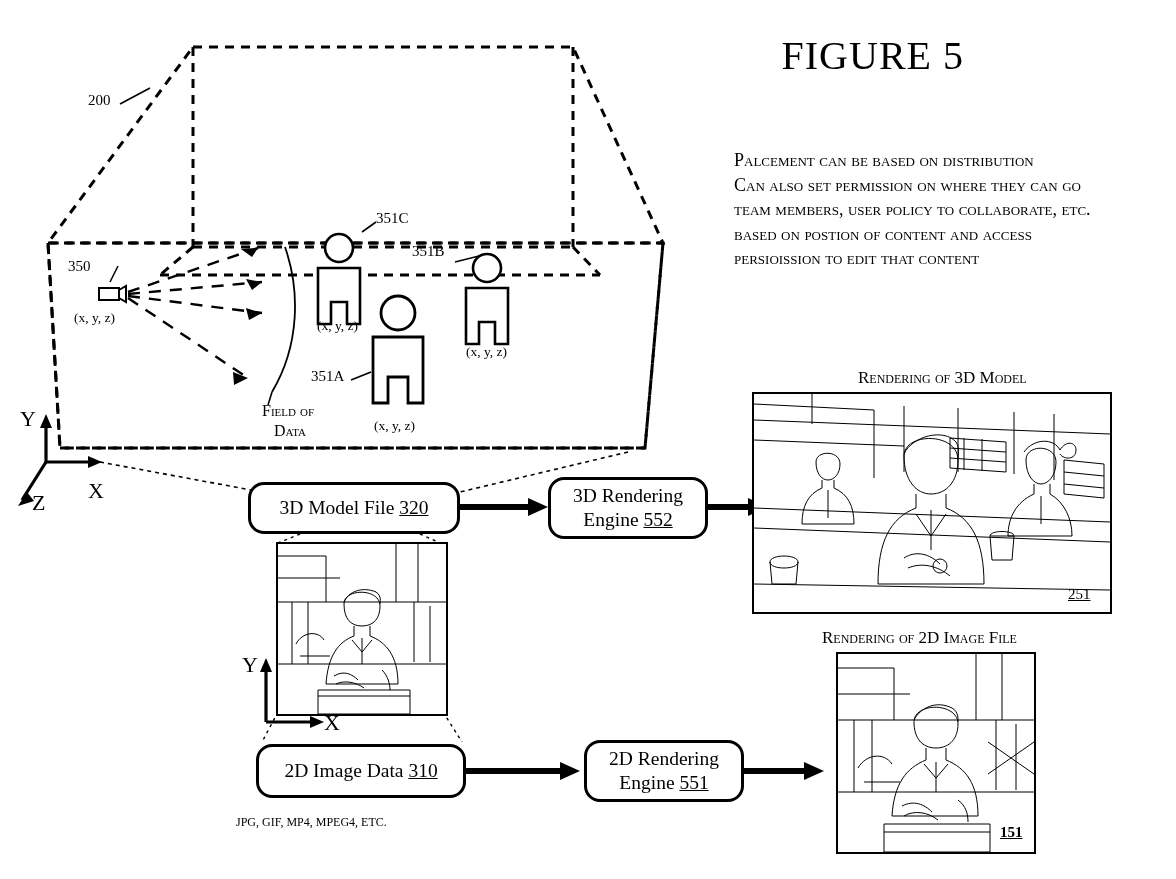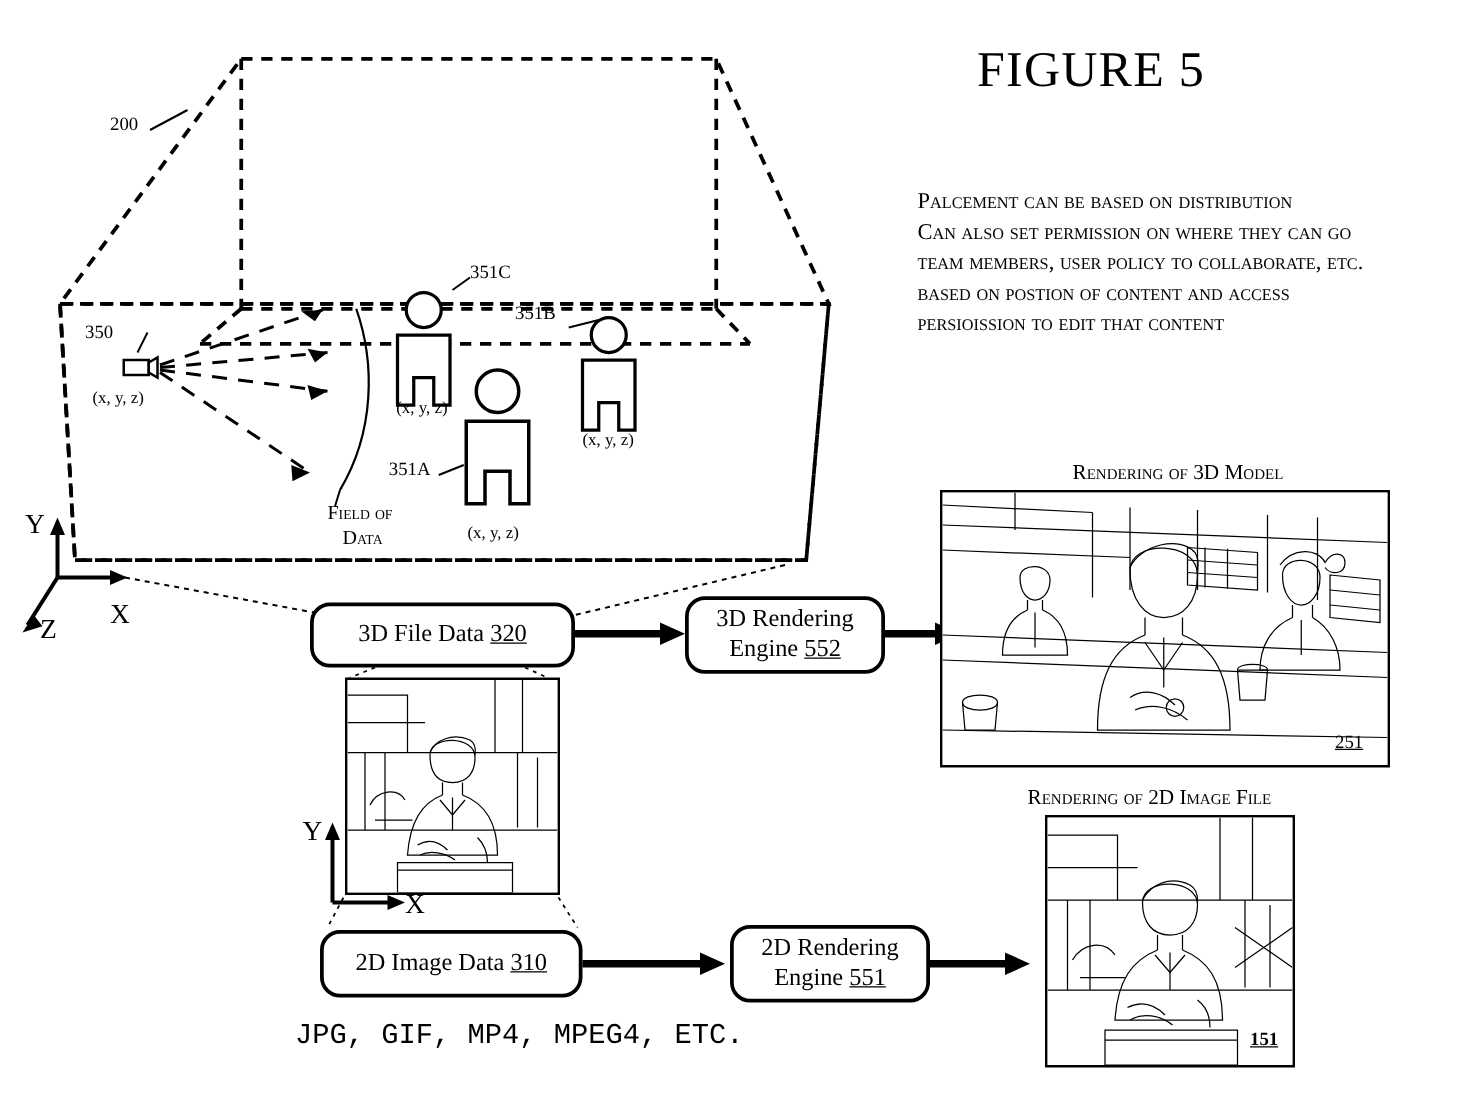--- a/index.html
+++ b/index.html
@@ -35,21 +35,21 @@
   }
   .box u{text-decoration:underline;}
 
   
   .frame{position:absolute;border:2px solid #000;background:#fff;overflow:hidden;}
   .cap{position:absolute;font-variant:small-caps;font-size:17px;
        font-family:"Liberation Serif",serif;white-space:nowrap;}
   .num{position:absolute;font-size:15px;text-decoration:underline;
        font-family:"Liberation Serif",serif;}
 
-  .fileformats{position:absolute;font-size:23px;font-family:Liberation Mono, monospace;}
+  .fileformats{position:absolute;font-size:12px;font-family:Liberation Serif, serif;}
 
   svg{position:absolute;left:0;top:0;overflow:visible;}
   .ln{stroke:#000;fill:none;}
 </style>
 </head>
 <body>
 
 <div class="stage">
 
   <div class="abs" id="figure-title">FIGURE 5</div>
@@ -200,21 +200,21 @@
   <div class="abs smallcaps" style="left:274px;top:422px;">Data</div>
 
   <div class="abs axis-label" style="left:20px;top:406px;">Y</div>
   <div class="abs axis-label" style="left:88px;top:478px;">X</div>
   <div class="abs axis-label" style="left:32px;top:490px;">Z</div>
 
   <div class="abs axis-label" style="left:242px;top:652px;">Y</div>
   <div class="abs axis-label" style="left:324px;top:710px;">X</div>
 
   <div class="box" style="left:248px;top:482px;width:212px;height:52px;">
-    <span><span>3D File Data </span><u>320</u></span>
+    <span><span>3D Model File </span><u>320</u></span>
   </div>
 
   <div class="box" style="left:548px;top:477px;width:160px;height:62px;">
     <span>
       <span>3D Rendering</span><br>
       <span>Engine </span><u>552</u>
     </span>
   </div>
 
   <div class="box" style="left:256px;top:744px;width:210px;height:54px;">

